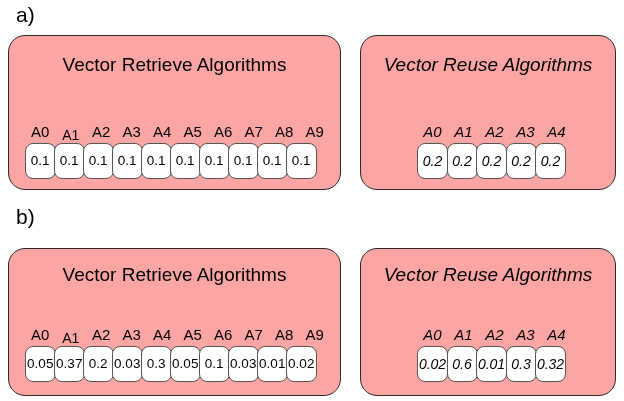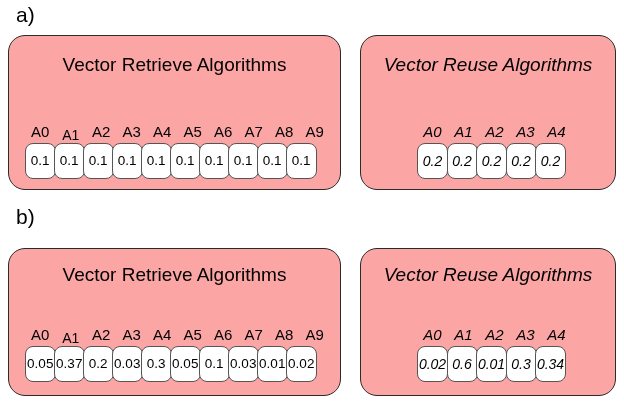--- a/index.html
+++ b/index.html
@@ -244,19 +244,19 @@
           <div class="cell-label">A1</div>
           <div class="cell-label">A2</div>
           <div class="cell-label">A3</div>
           <div class="cell-label">A4</div>
         </div>
         <div class="cell-row">
           <div class="cell">0.02</div>
           <div class="cell">0.6</div>
           <div class="cell">0.01</div>
           <div class="cell">0.3</div>
-          <div class="cell">0.34</div>
+          <div class="cell">0.32</div>
         </div>
       </div>
     </div>
   </section>
 
 </div>
 
 </body></html>

